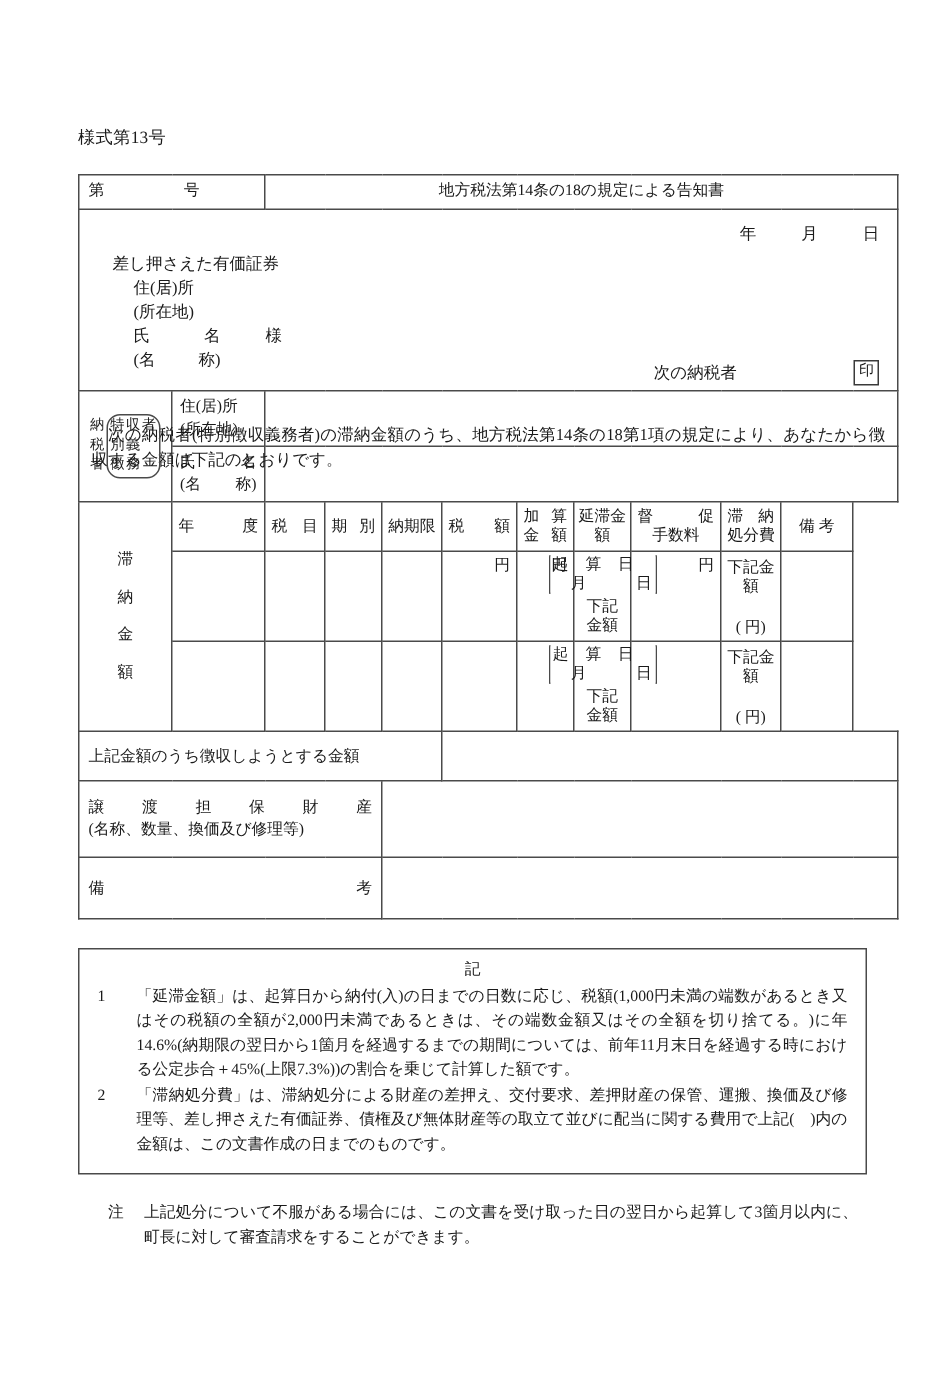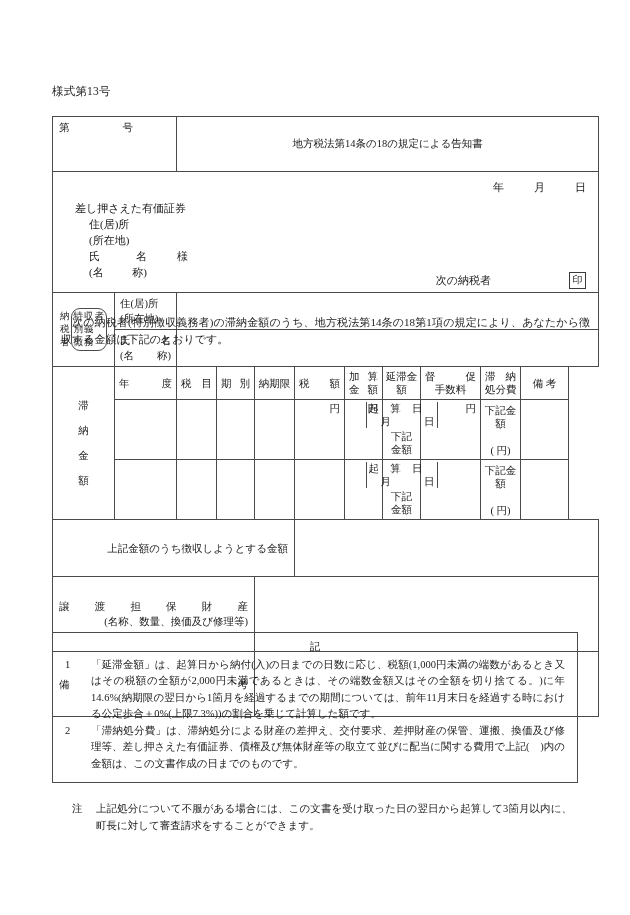--- a/index.html
+++ b/index.html
@@ -37,21 +37,21 @@
     left: 52px;
     top: 116px;
     width: 526px;
     border-collapse: collapse;
     table-layout: fixed;
   }
   .doc-table td {
     border: 1px solid #4a4a4a;
     font-size: 10.5px;
     vertical-align: top;
-    padding: 16px;
+    padding: 0;
   }
 
   
   .cell-no {
     height: 22px;
     text-align: left;
     padding: 0 6px !important;
     line-height: 22px;
     font-size: 11px;
   }
@@ -216,21 +216,20 @@
     padding-top: 4px !important;
   }
   .tainou-cell .paren { margin-top: 14px; }
 
   
   .lbl-box {
     font-size: 10.5px;
     line-height: 15px;
     padding: 4px 6px !important;
     vertical-align: middle !important;
-    text-align: right;
   }
   .row-collect td { height: 24px; }
   .row-property td { height: 42px; }
   .row-remarks td { height: 32px; }
   .spread-wide { display: flex; justify-content: space-between; }
 
   
   .notes {
     position: absolute;
     left: 52px;
@@ -552,21 +551,21 @@
         <td colspan="8"></td>
       </tr>
 
     </tbody>
   </table>
 
   <div class="notes">
     <div class="notes-heading">記</div>
     <div class="note-item">
       <span class="note-num">1</span>
-      <span class="note-text">「延滞金額」は、起算日から納付(入)の日までの日数に応じ、税額(1,000円未満の端数があるとき又はその税額の全額が2,000円未満であるときは、その端数金額又はその全額を切り捨てる。)に年14.6%(納期限の翌日から1箇月を経過するまでの期間については、前年11月末日を経過する時における公定歩合＋0%(上限7.3%))の割合を乗じて計算した額です。</span>
+      <span class="note-text">「延滞金額」は、起算日から納付(入)の日までの日数に応じ、税額(1,000円未満の端数があるとき又はその税額の全額が2,000円未満であるときは、その端数金額又はその全額を切り捨てる。)に年14.6%(納期限の翌日から1箇月を経過するまでの期間については、前年11月末日を経過する時における公定歩合＋45%(上限7.3%))の割合を乗じて計算した額です。</span>
     </div>
     <div class="note-item">
       <span class="note-num">2</span>
       <span class="note-text">「滞納処分費」は、滞納処分による財産の差押え、交付要求、差押財産の保管、運搬、換価及び修理等、差し押さえた有価証券、債権及び無体財産等の取立て並びに配当に関する費用で上記(　)内の金額は、この文書作成の日までのものです。</span>
     </div>
   </div>
 
   <div class="footer-note">
     <span class="footer-num">注</span>
     <span class="footer-text">上記処分について不服がある場合には、この文書を受け取った日の翌日から起算して3箇月以内に、町長に対して審査請求をすることができます。</span>

